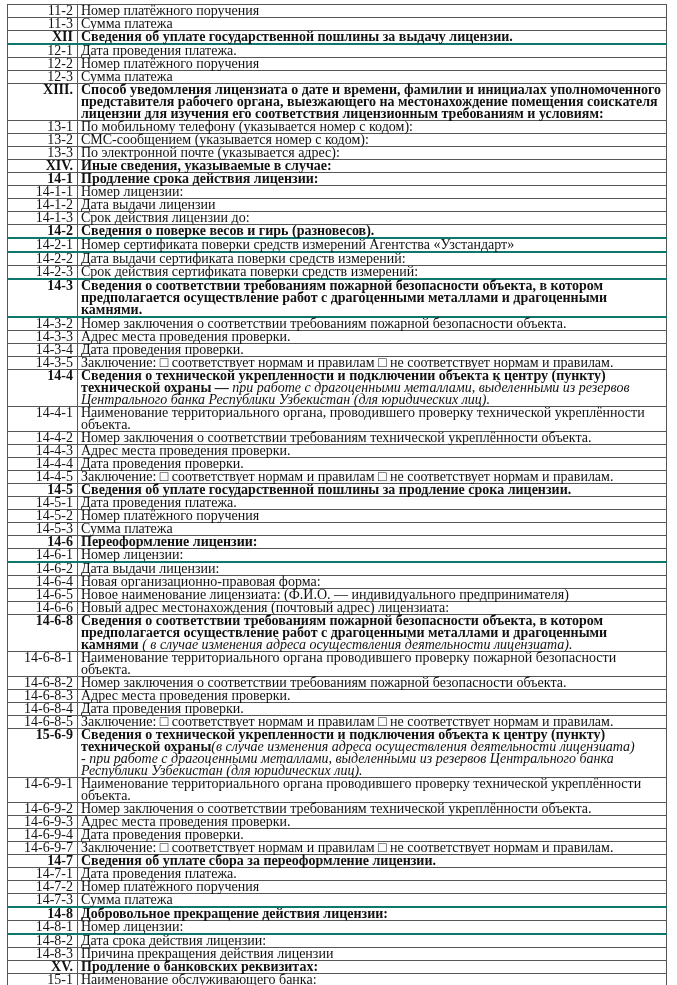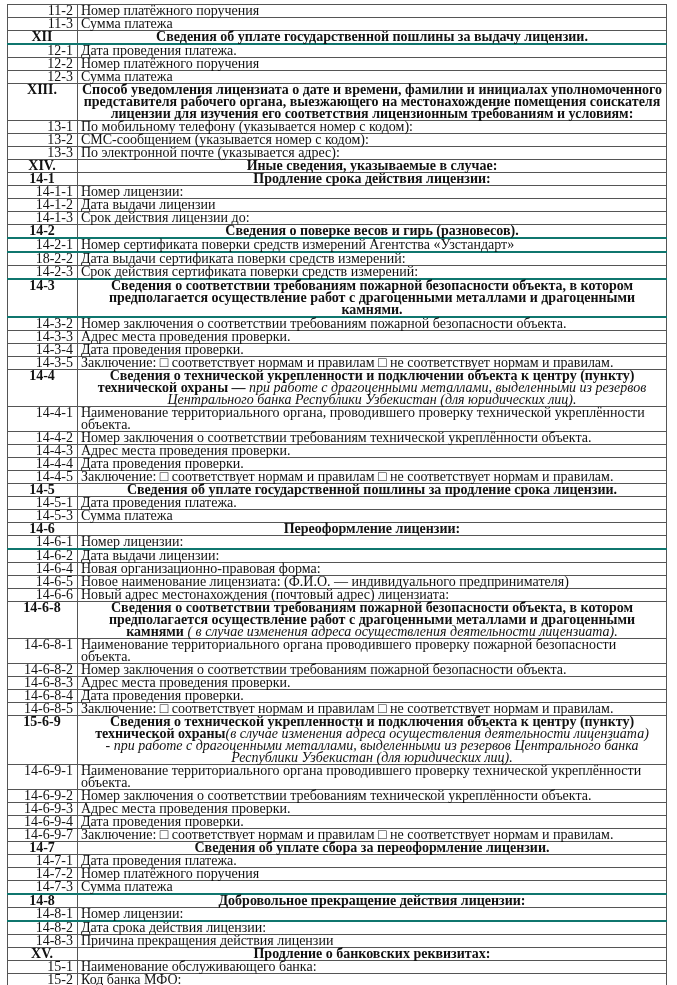--- a/index.html
+++ b/index.html
@@ -12,21 +12,21 @@
     table-layout:fixed;
   }
   .doc td {
     border:1px solid #555;
     padding:0 3px;
     line-height:12px;
     vertical-align:top;
     white-space:normal;
   }
   .doc td.num { width:62px; text-align:right; padding-right:4px; white-space:nowrap; }
-  .doc tr.bold td { font-weight:bold;text-align:center; }
+  .doc tr.bold td { font-weight:bold; }
   .doc tr.thick td { border-top:2px solid #0f766e; }
   .doc .it { font-style:italic; font-weight:normal; }
   .doc td.txt { text-align:left; }
 </style>
 </head>
 <body>
 
 <table class="doc">
   <tbody id="rows">
       <tr>
@@ -91,21 +91,21 @@
       </tr>
       <tr class="bold">
         <td class="num">14-2</td>
         <td class="txt"><span> Сведения о поверке весов и гирь (разновесов).</span></td>
       </tr>
       <tr class=" thick">
         <td class="num">14-2-1</td>
         <td class="txt"><span>Номер сертификата поверки средств измерений Агентства «Узстандарт»</span></td>
       </tr>
       <tr class=" thick">
-        <td class="num">18-2-2</td>
+        <td class="num">14-2-2</td>
         <td class="txt"><span>Дата выдачи сертификата поверки средств измерений:</span></td>
       </tr>
       <tr>
         <td class="num">14-2-3</td>
         <td class="txt"><span>Срок действия сертификата поверки средств измерений:</span></td>
       </tr>
       <tr class="bold thick">
         <td class="num">14-3</td>
         <td class="txt"><span> Сведения о соответствии требованиям пожарной безопасности объекта, в котором предполагается осуществление работ с драгоценными металлами и драгоценными камнями.</span></td>
       </tr>
@@ -149,20 +149,24 @@
         <td class="num">14-4-5</td>
         <td class="txt"><span>Заключение: □ соответствует нормам и правилам □ не соответствует нормам и правилам.</span></td>
       </tr>
       <tr class="bold">
         <td class="num">14-5</td>
         <td class="txt"><span>Сведения об уплате государственной пошлины за продление срока лицензии.</span></td>
       </tr>
       <tr>
         <td class="num">14-5-1</td>
         <td class="txt"><span>Дата проведения платежа.</span></td>
+      </tr>
+      <tr>
+        <td class="num">14-5-2</td>
+        <td class="txt"><span>Номер платёжного поручения</span></td>
       </tr>
       <tr>
         <td class="num">14-5-3</td>
         <td class="txt"><span>Сумма платежа</span></td>
       </tr>
       <tr class="bold">
         <td class="num">14-6</td>
         <td class="txt"><span>Переоформление лицензии:</span></td>
       </tr>
       <tr>

